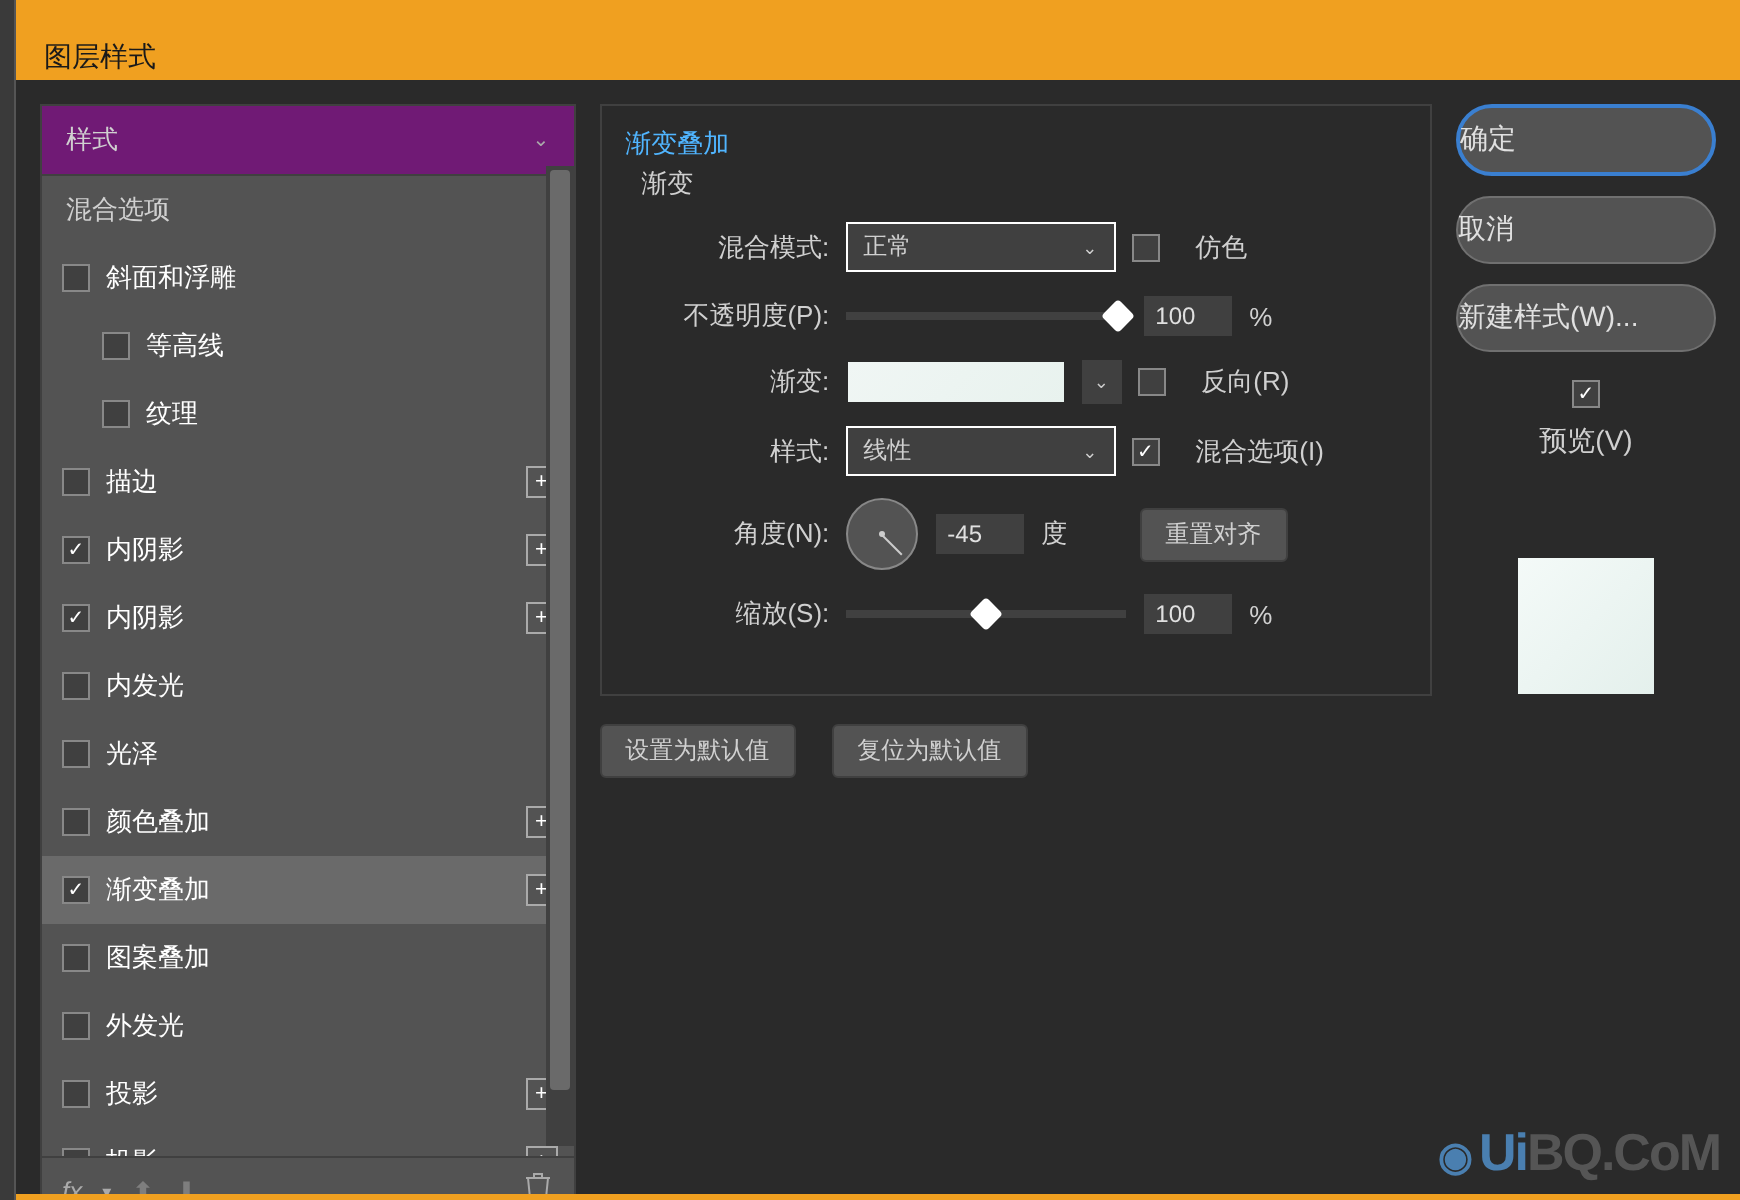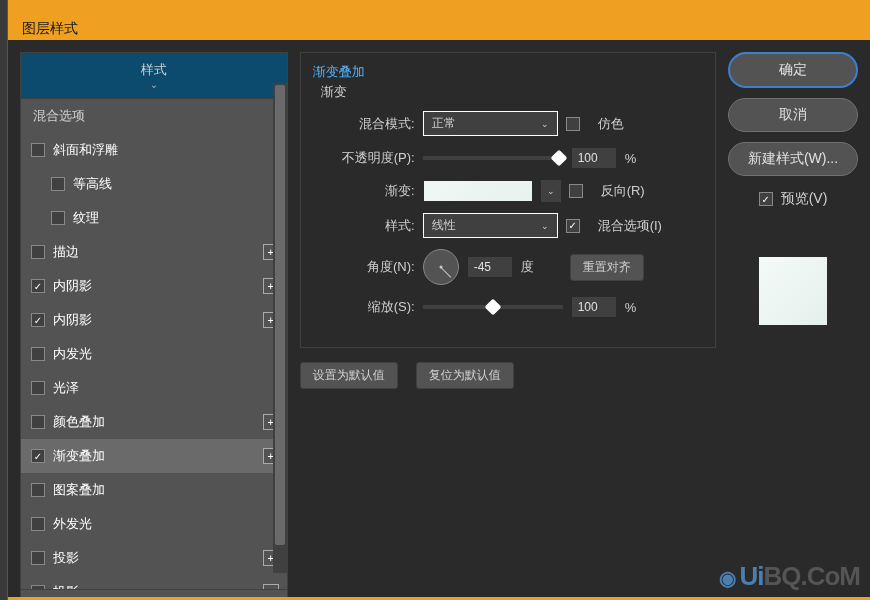--- a/index.html
+++ b/index.html
@@ -1,21 +1,21 @@
 <!DOCTYPE html>
 <html><head>
 <meta charset="utf-8">
 <style>
 * { box-sizing: border-box; margin: 0; padding: 0; font-family: "Microsoft YaHei", sans-serif; }
 body { width: 870px; height: 600px; background: #2a2a2a; overflow: hidden; position: relative; }
 .titlebar { background: #f0a020; height: 38px; padding: 20px 14px; color: #1a1a1a; font-size: 14px; margin-left: 8px; }
 .ruler { position: absolute; left: 0; top: 0; width: 8px; height: 600px; background: #3a3a3a; border-right: 1px solid #555; }
 .dialog-body { display: flex; padding: 12px; gap: 12px; margin-left: 8px; }
 .styles-panel { width: 270px; background: #535353; border: 1px solid #404040; position: relative; }
-.styles-header { background: #0c4a6e; padding: 8px 12px; color: #d0d0d0; font-size: 13px; border-bottom: 1px solid #404040; display: flex; justify-content: space-between; align-items: center; flex-direction: column; }
+.styles-header { background: #701a75; padding: 8px 12px; color: #d0d0d0; font-size: 13px; border-bottom: 1px solid #404040; display: flex; justify-content: space-between; align-items: center; }
 .chevron { font-size: 10px; color: #aaa; cursor: pointer; }
 .style-list { overflow-y: auto; height: 490px; }
 .style-item { padding: 8px 10px; color: #ffffff; font-size: 13px; display: flex; align-items: center; gap: 8px; cursor: pointer; position: relative; }
 .style-item.selected { background: #6a6a6a; }
 .style-item.section { padding-left: 12px; color: #d0d0d0; }
 .style-item.indent { padding-left: 30px; }
 .style-item .plus-btn { position: absolute; right: 8px; width: 16px; height: 16px; border: 1px solid #aaa; display: flex; align-items: center; justify-content: center; font-size: 11px; background: #535353; cursor: pointer; }
 .chk { width: 14px; height: 14px; border: 1px solid #888; background: #404040; display: inline-flex; align-items: center; justify-content: center; font-size: 10px; color: #e0e0e0; flex-shrink: 0; }
 .chk.checked::after { content: "✓"; color: #fff; }
 .scrollbar { position: absolute; right: 0; top: 30px; width: 14px; height: 490px; background: #404040; }
@@ -38,23 +38,23 @@
 .unit { color: #d0d0d0; font-size: 13px; }
 .gradient-swatch { width: 110px; height: 22px; background: linear-gradient(135deg, #f0f6f4, #e8f2ee); border: 1px solid #2a2a2a; cursor: pointer; }
 .gradient-dd { width: 20px; height: 22px; background: #404040; display: flex; align-items: center; justify-content: center; cursor: pointer; font-size: 9px; color: #ccc; }
 .inline-chk { display: flex; align-items: center; gap: 18px; color: #d0d0d0; font-size: 13px; }
 .angle-dial { width: 36px; height: 36px; border: 1px solid #888; border-radius: 50%; position: relative; background: #535353; }
 .angle-line { position: absolute; width: 14px; height: 1px; background: #ccc; top: 50%; left: 50%; transform-origin: left center; transform: rotate(45deg); }
 .angle-dot { position: absolute; width: 3px; height: 3px; background: #ccc; border-radius: 50%; top: 50%; left: 50%; transform: translate(-50%,-50%); }
 .btn-small { background: #535353; border: 1px solid #404040; color: #d0d0d0; padding: 4px 12px; font-size: 12px; cursor: pointer; border-radius: 3px; }
 .default-btns { display: flex; gap: 18px; justify-content: flex-start; margin-top: 14px; }
 .right-panel { flex: 1; display: flex; flex-direction: column; gap: 10px; align-items: stretch; }
-.action-btn { background: #535353; border: 1px solid #707070; color: #e0e0e0; padding: 7px 0; font-size: 14px; border-radius: 18px; cursor: pointer; text-align: center; }
+.action-btn { background: #535353; border: 1px solid #707070; color: #e0e0e0; padding: 7px 0; font-size: 14px; border-radius: 18px; cursor: pointer; }
 .action-btn.primary { border: 2px solid #3a7fd0; }
-.preview-row { display: flex; align-items: center; gap: 8px; color: #d0d0d0; font-size: 14px; justify-content: center; margin-top: 4px; }
+.preview-row { display: flex; align-items: center; gap: 8px; color: #d0d0d0; font-size: 14px; justify-content: center; margin-top: 4px; flex-direction: column; }
 .preview-box { width: 130px; height: 130px; background: #2a2a2a; margin-top: 8px; display: flex; align-items: center; justify-content: center; align-self: center; }
 .preview-inner { width: 68px; height: 68px; background: linear-gradient(135deg, #f4faf8, #e4f0ec); }
 .watermark { position: absolute; bottom: 8px; right: 10px; color: #555; font-size: 26px; font-weight: bold; font-family: Arial; letter-spacing: -1px; }
 .watermark .ui { color: #4a7fb0; }
 .watermark-icon { color: #4a7fb0; font-size: 20px; margin-right: 4px; vertical-align: middle; }
 .bottom-border { position: absolute; bottom: 0; left: 8px; right: 0; height: 3px; background: #f0a020; }
 </style>
 </head>
 <body>
 

